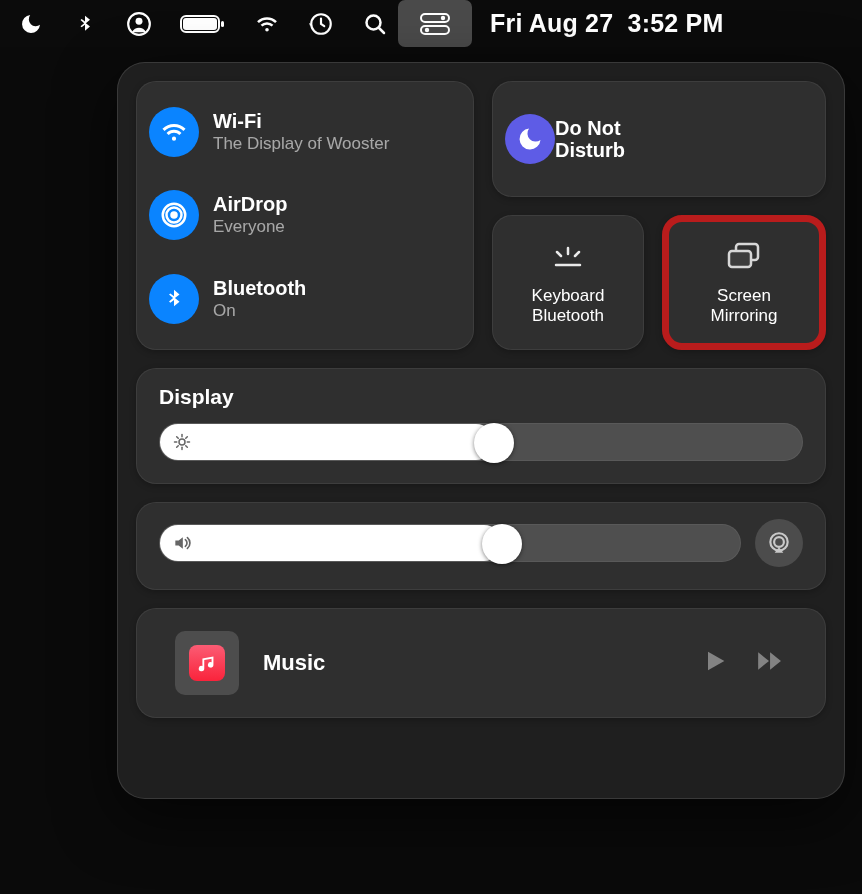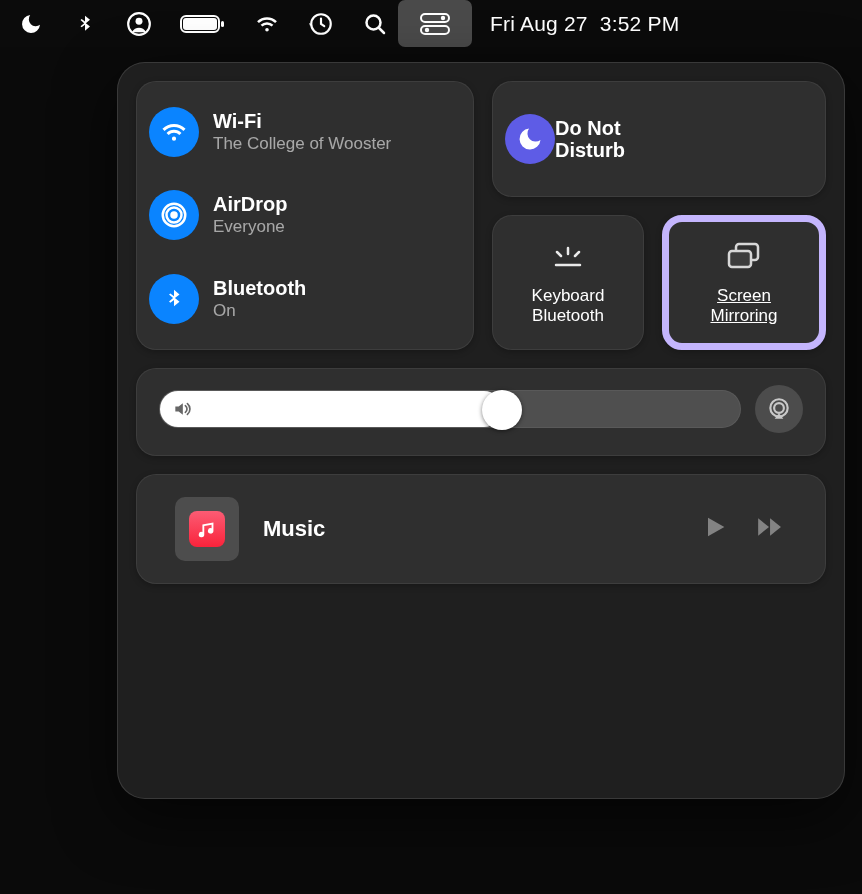--- a/index.html
+++ b/index.html
@@ -3,21 +3,21 @@
   <meta charset="utf-8">
   <style>
     * { margin:0; padding:0; box-sizing:border-box; font-family: -apple-system, "SF Pro Display","SF Pro Text","Helvetica Neue",Helvetica,Arial,sans-serif; -webkit-font-smoothing:antialiased; }
     body { width:862px; height:894px; background:#0a0a0a; color:#fff; overflow:hidden; position:relative; }
 
     
     .menubar { height:47px; background:#0b0b0b; display:flex; align-items:center; padding:0 12px 0 18px; }
     .menubar-left { display:flex; align-items:center; gap:28px; }
     .menubar-icon { width:26px; height:26px; display:flex; align-items:center; justify-content:center; }
     .cc-btn { width:74px; height:47px; display:flex; align-items:center; justify-content:center; background:#4a4a4a; border-radius:7px; margin-left:10px; }
-    .clock { margin-left:18px; font-size:21px; font-weight:400; letter-spacing:0.2px; white-space:pre; }
+    .clock { margin-left:18px; font-size:25px; font-weight:700; letter-spacing:0.2px; white-space:pre; }
 
     
     .panel { position:absolute; top:62px; left:117px; width:728px; height:737px; border-radius:28px; background:rgba(50,50,50,0.55); border:1px solid rgba(255,255,255,0.12); box-shadow:0 20px 60px rgba(0,0,0,0.6); padding:18px; }
 
     .toprow { display:flex; gap:18px; height:269px; }
     .card { background:rgba(60,60,60,0.55); border-radius:20px; border:1px solid rgba(255,255,255,0.07); box-shadow:0 2px 6px rgba(0,0,0,0.25); }
 
     .connectivity { flex:0 0 338px; padding:8px 18px 8px 12px; display:flex; flex-direction:column; justify-content:space-around; }
     .conn-row { display:flex; align-items:center; gap:14px; padding:6px 0; }
     .circle { width:50px; height:50px; border-radius:50%; background:#0a84ff; display:flex; align-items:center; justify-content:center; flex-shrink:0; }
@@ -25,21 +25,21 @@
     .conn-sub { font-size:17px; color:rgba(255,255,255,0.58); margin-top:2px; }
 
     .rightcol { flex:1; display:flex; flex-direction:column; gap:18px; }
     .dnd { height:116px; padding:0 18px 0 12px; display:flex; align-items:center; gap:0; }
     .dnd .circle { background:#5e5ce6; }
 
     .duo { display:flex; gap:18px; flex:1; }
     .small { flex:1; display:flex; flex-direction:column; align-items:center; justify-content:center; gap:10px; padding:10px 4px 14px; }
     .small-icon { width:40px; height:40px; display:flex; align-items:center; justify-content:center; }
     .small-label { font-size:17px; font-weight:500; text-align:center; line-height:1.15; }
-    .highlight { border:7px solid #c4b5fd;text-decoration:underline; }
+    .highlight { border:7px solid #b91c1c; }
 
     .slider-card { margin-top:18px; padding:16px 22px 22px; }
     .slider-title { font-size:21px; font-weight:600; margin-bottom:14px; }
     .slider-track { position:relative; height:38px; background:rgba(120,120,120,0.45); border-radius:19px; border:1px solid rgba(255,255,255,0.06); }
     .slider-fill { position:absolute; top:0; left:0; bottom:0; background:#fff; border-radius:19px; display:flex; align-items:center; padding-left:12px; }
     .slider-thumb { position:absolute; top:-1px; width:40px; height:40px; border-radius:50%; background:#fff; box-shadow:0 1px 4px rgba(0,0,0,0.5); }
     .slider-icon { color:#666; width:20px; height:20px; display:flex; align-items:center; justify-content:center; }
     .sound-row { display:flex; align-items:center; gap:14px; }
     .sound-row .slider-track { flex:1; }
     .airplay-audio { width:48px; height:48px; border-radius:50%; background:rgba(100,100,100,0.55); display:flex; align-items:center; justify-content:center; }
@@ -115,21 +115,21 @@
 
     <div class="card connectivity">
       <div class="conn-row">
         <div class="circle">
           <svg viewBox="0 0 24 24" width="28" height="28" fill="#fff">
               <path d="M12 19.5a1.8 1.8 0 1 0 0-3.6 1.8 1.8 0 0 0 0 3.6zm-4.6-4.9a6.5 6.5 0 0 1 9.2 0l1.8-1.8a9 9 0 0 0-12.8 0l1.8 1.8zm-3.5-3.5a11.5 11.5 0 0 1 16.2 0l1.8-1.8a14 14 0 0 0-19.8 0l1.8 1.8z"></path>
             </svg>
         </div>
         <div>
           <div class="conn-label">Wi-Fi</div>
-          <div class="conn-sub">The College of Wooster</div>
+          <div class="conn-sub">The Display of Wooster</div>
         </div>
       </div>
       <div class="conn-row">
         <div class="circle">
           <svg viewBox="0 0 24 24" width="30" height="30" fill="none" stroke="#fff" stroke-width="2">
               <circle cx="12" cy="12" r="3" fill="#fff" stroke="none"></circle>
               <circle cx="12" cy="12" r="6"></circle>
               <circle cx="12" cy="12" r="9"></circle>
             </svg>
         </div>
@@ -189,20 +189,41 @@
           <div class="small-label">
             <span>Screen</span><br>
             <span>Mirroring</span>
           </div>
         </div>
       </div>
     </div>
 
   </div>
 
+  <div class="card slider-card">
+    <div class="slider-title">Display</div>
+    <div class="slider-track" id="display-track">
+      <div class="slider-fill" id="display-fill" style="width: 52%;">
+        <span class="slider-icon">
+          <svg viewBox="0 0 24 24" width="18" height="18" fill="none" stroke="#666" stroke-width="2" stroke-linecap="round">
+              <circle cx="12" cy="12" r="4"></circle>
+              <line x1="12" y1="2" x2="12" y2="5"></line>
+              <line x1="12" y1="19" x2="12" y2="22"></line>
+              <line x1="2" y1="12" x2="5" y2="12"></line>
+              <line x1="19" y1="12" x2="22" y2="12"></line>
+              <line x1="4.9" y1="4.9" x2="7" y2="7"></line>
+              <line x1="17" y1="17" x2="19.1" y2="19.1"></line>
+              <line x1="4.9" y1="19.1" x2="7" y2="17"></line>
+              <line x1="17" y1="7" x2="19.1" y2="4.9"></line>
+            </svg>
+        </span>
+      </div>
+      <div class="slider-thumb" id="display-thumb" style="left: calc(52% - 20px);"></div>
+    </div>
+  </div>
 
   <div class="card slider-card">
     <div class="sound-row">
       <div class="slider-track" id="sound-track">
         <div class="slider-fill" id="sound-fill" style="width: 59%;">
           <span class="slider-icon">
             <svg viewBox="0 0 24 24" width="20" height="20" fill="#666">
                 <path d="M4 9v6h4l5 4V5L8 9H4z"></path>
                 <path d="M16 8a5 5 0 0 1 0 8" fill="none" stroke="#666" stroke-width="2" stroke-linecap="round"></path>
                 <path d="M18.5 5.5a8.5 8.5 0 0 1 0 13" fill="none" stroke="#666" stroke-width="2" stroke-linecap="round"></path>

